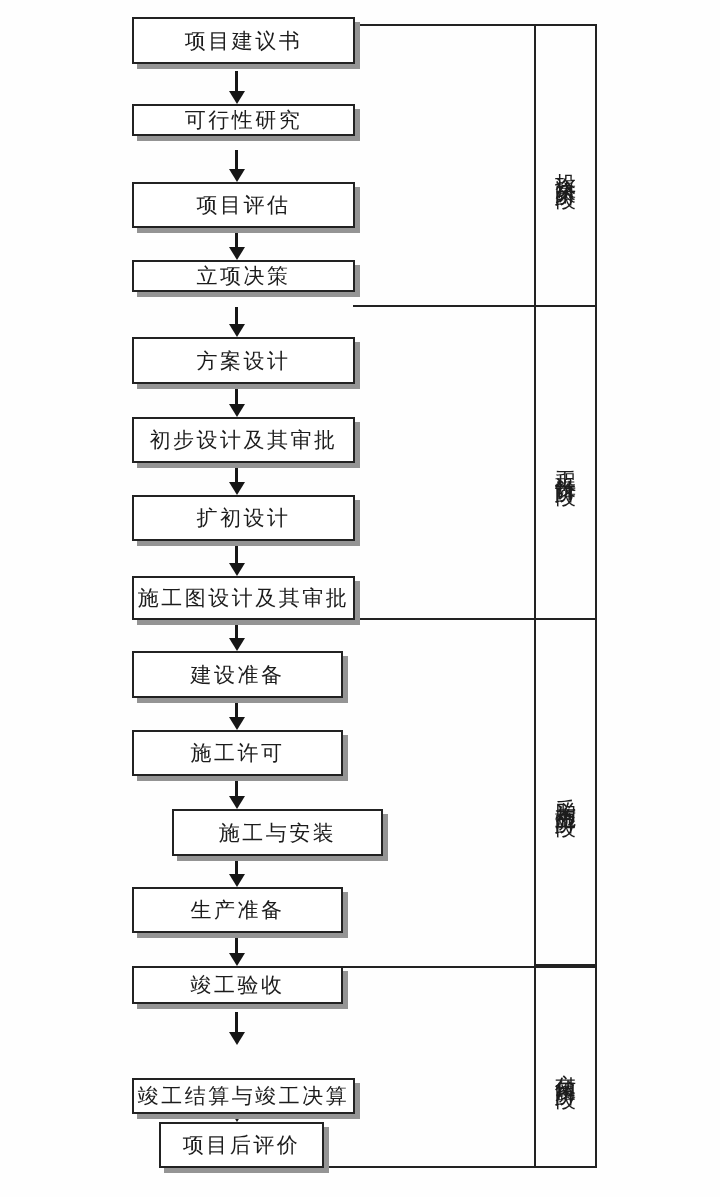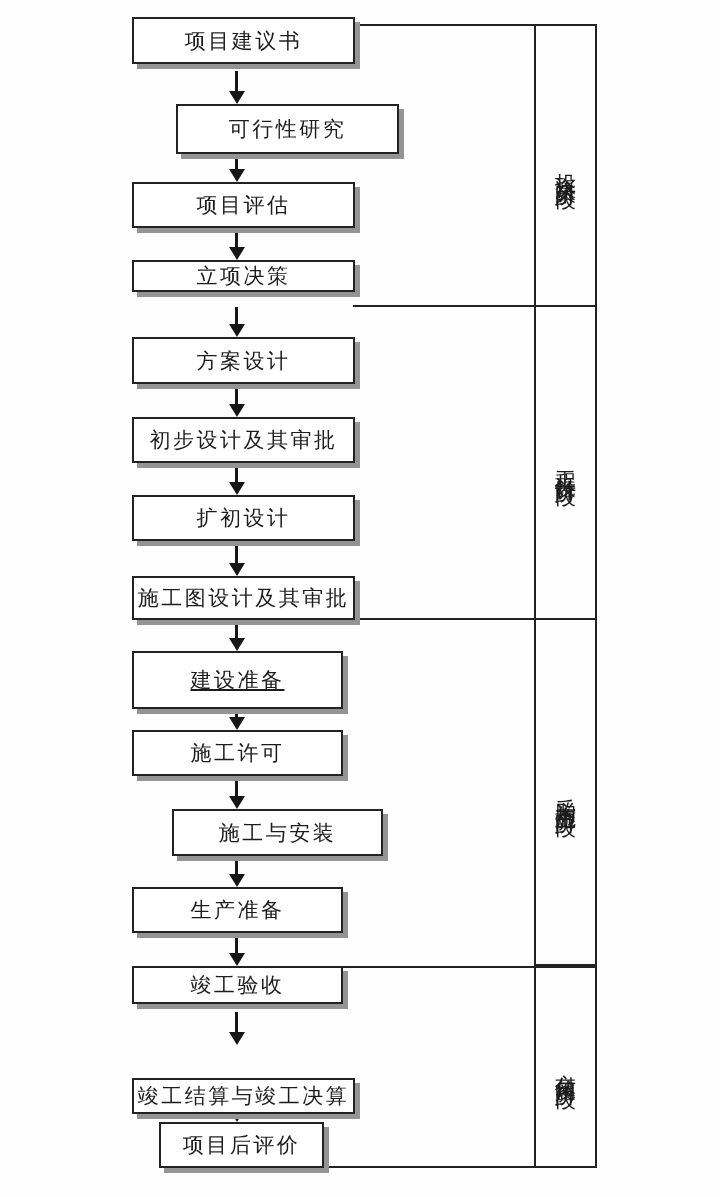--- a/index.html
+++ b/index.html
@@ -28,28 +28,28 @@
     justify-content: center;
     font-size: 21px;
     letter-spacing: 2.5px;
     color: #1c1c1c;
     white-space: nowrap;
     z-index: 3;
   }
   .w-wide   { left: 132px; width: 223px; }
   .w-med    { left: 132px; width: 211px; }
   .b1  { top: 17px;   height: 47px; }
-  .b2  { top: 104px;  height: 50px; margin-left: 44px; }
+  .b2  { top: 104px;  height: 32px; }
   .b3  { top: 182px;  height: 46px; }
   .b4  { top: 260px;  height: 32px; }
   .b5  { top: 337px;  height: 47px; }
   .b6  { top: 417px;  height: 46px; }
   .b7  { top: 495px;  height: 46px; }
   .b8  { top: 576px;  height: 44px; }
-  .b9  { top: 651px;  height: 58px; text-decoration: underline; }
+  .b9  { top: 651px;  height: 47px; }
   .b10 { top: 730px;  height: 46px; }
   .b11 { top: 809px;  height: 47px; margin-left: 40px; }
   .b12 { top: 887px;  height: 46px; }
   .b13 { top: 966px;  height: 38px; }
   .b14 { top: 1078px; height: 36px; }
   .b15 { top: 1122px; height: 46px; left: 159px; width: 165px; }
 
   
   .arrow {
     position: absolute;

